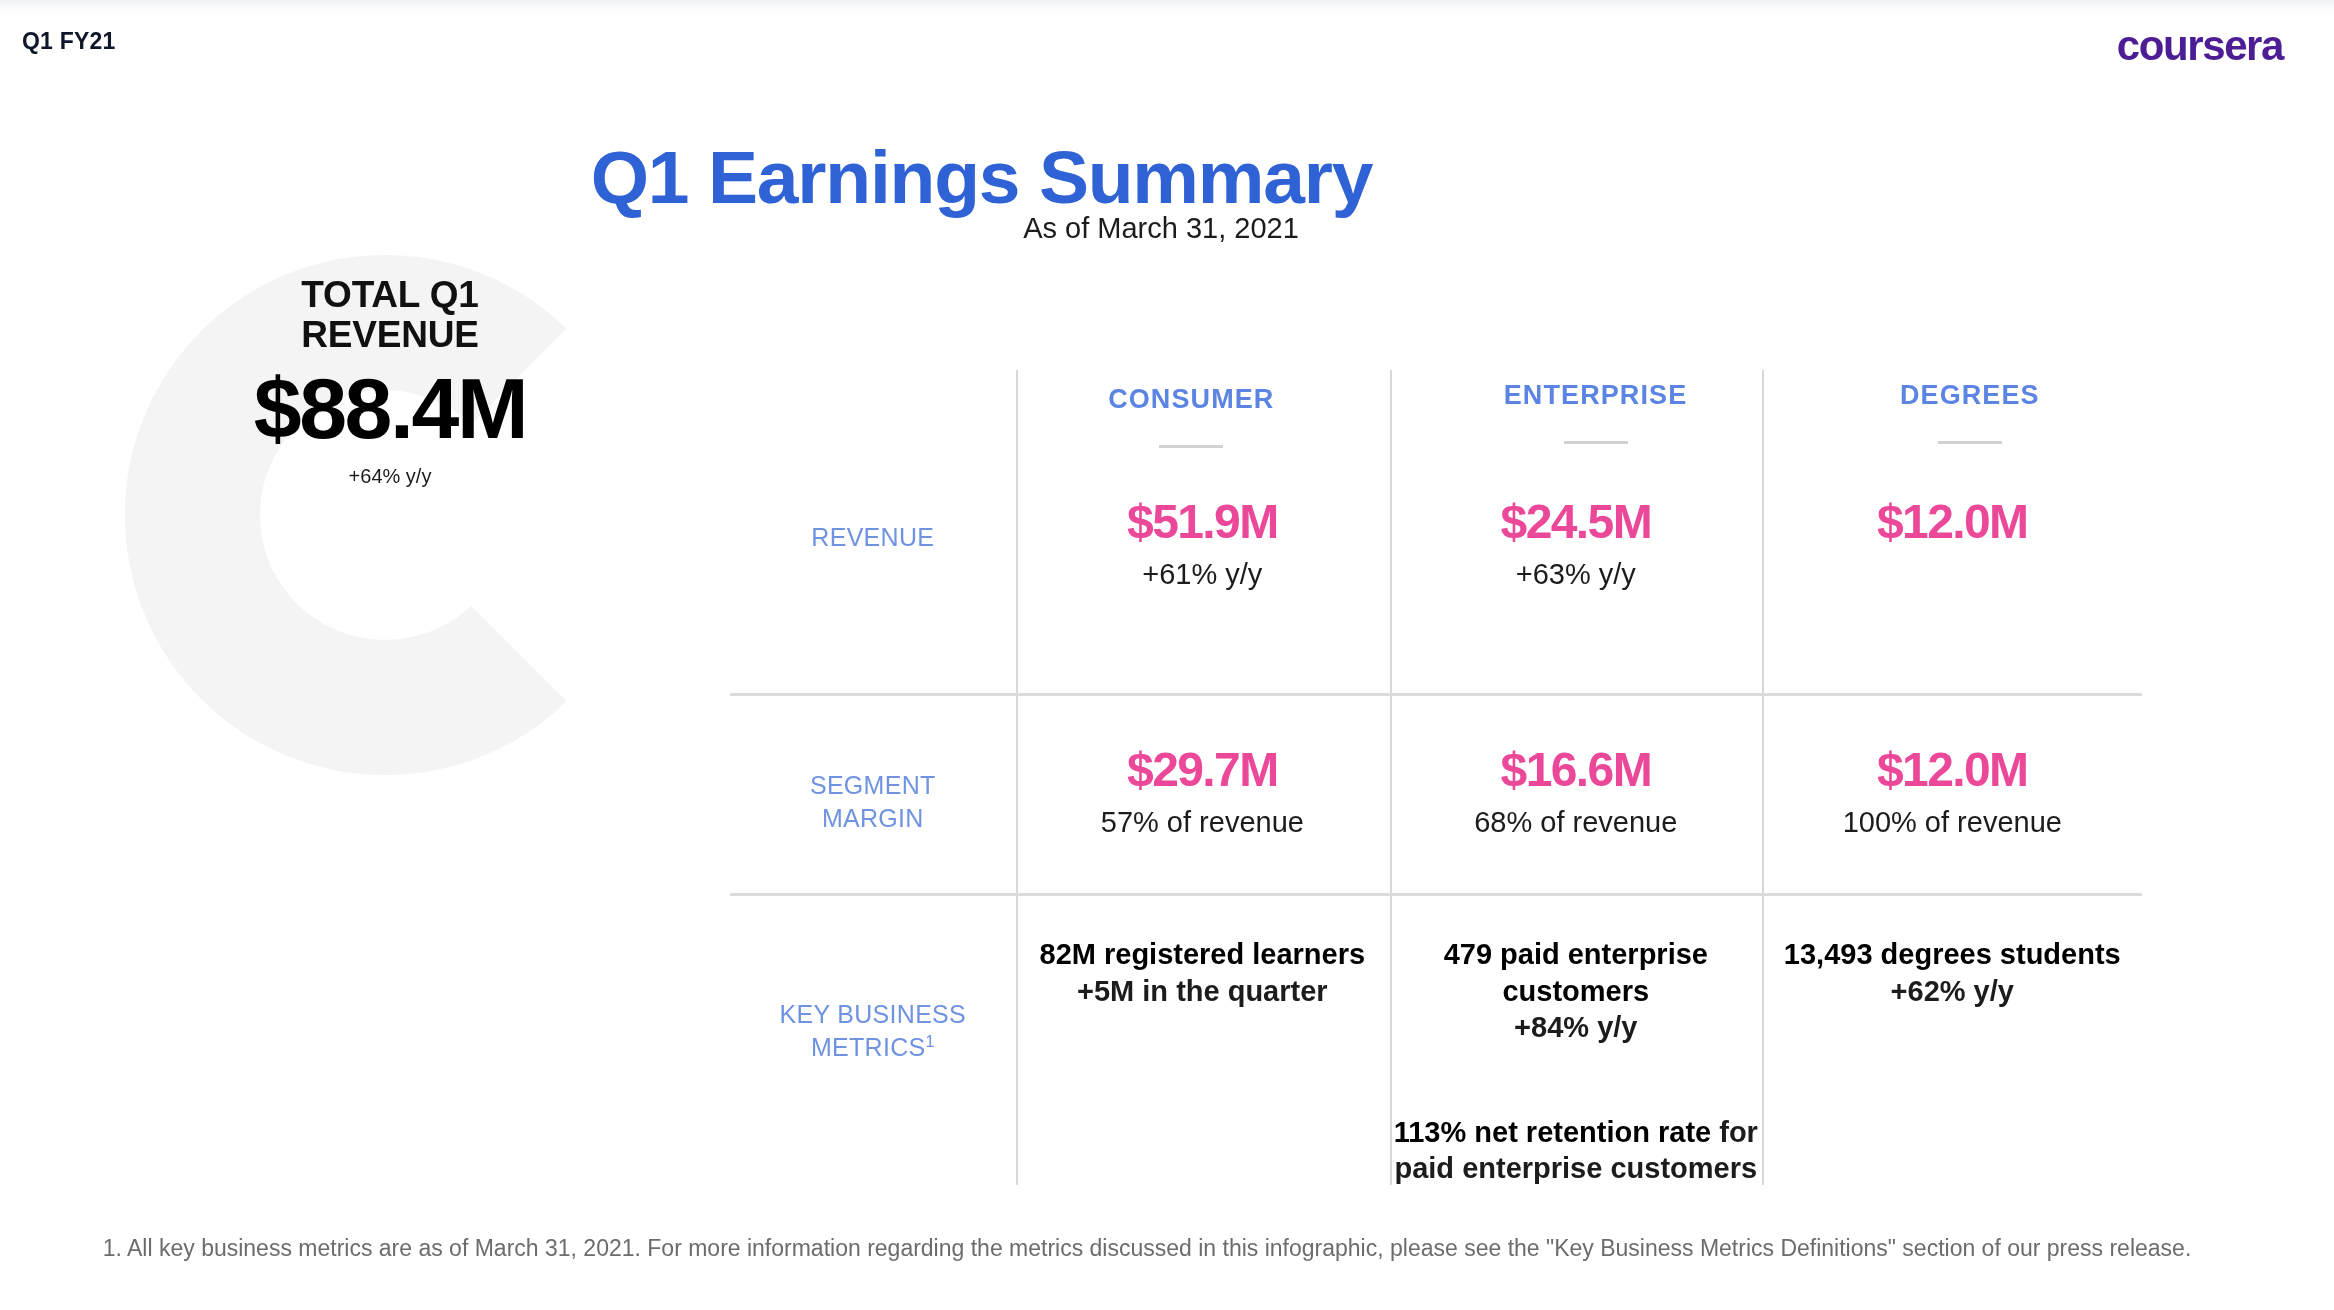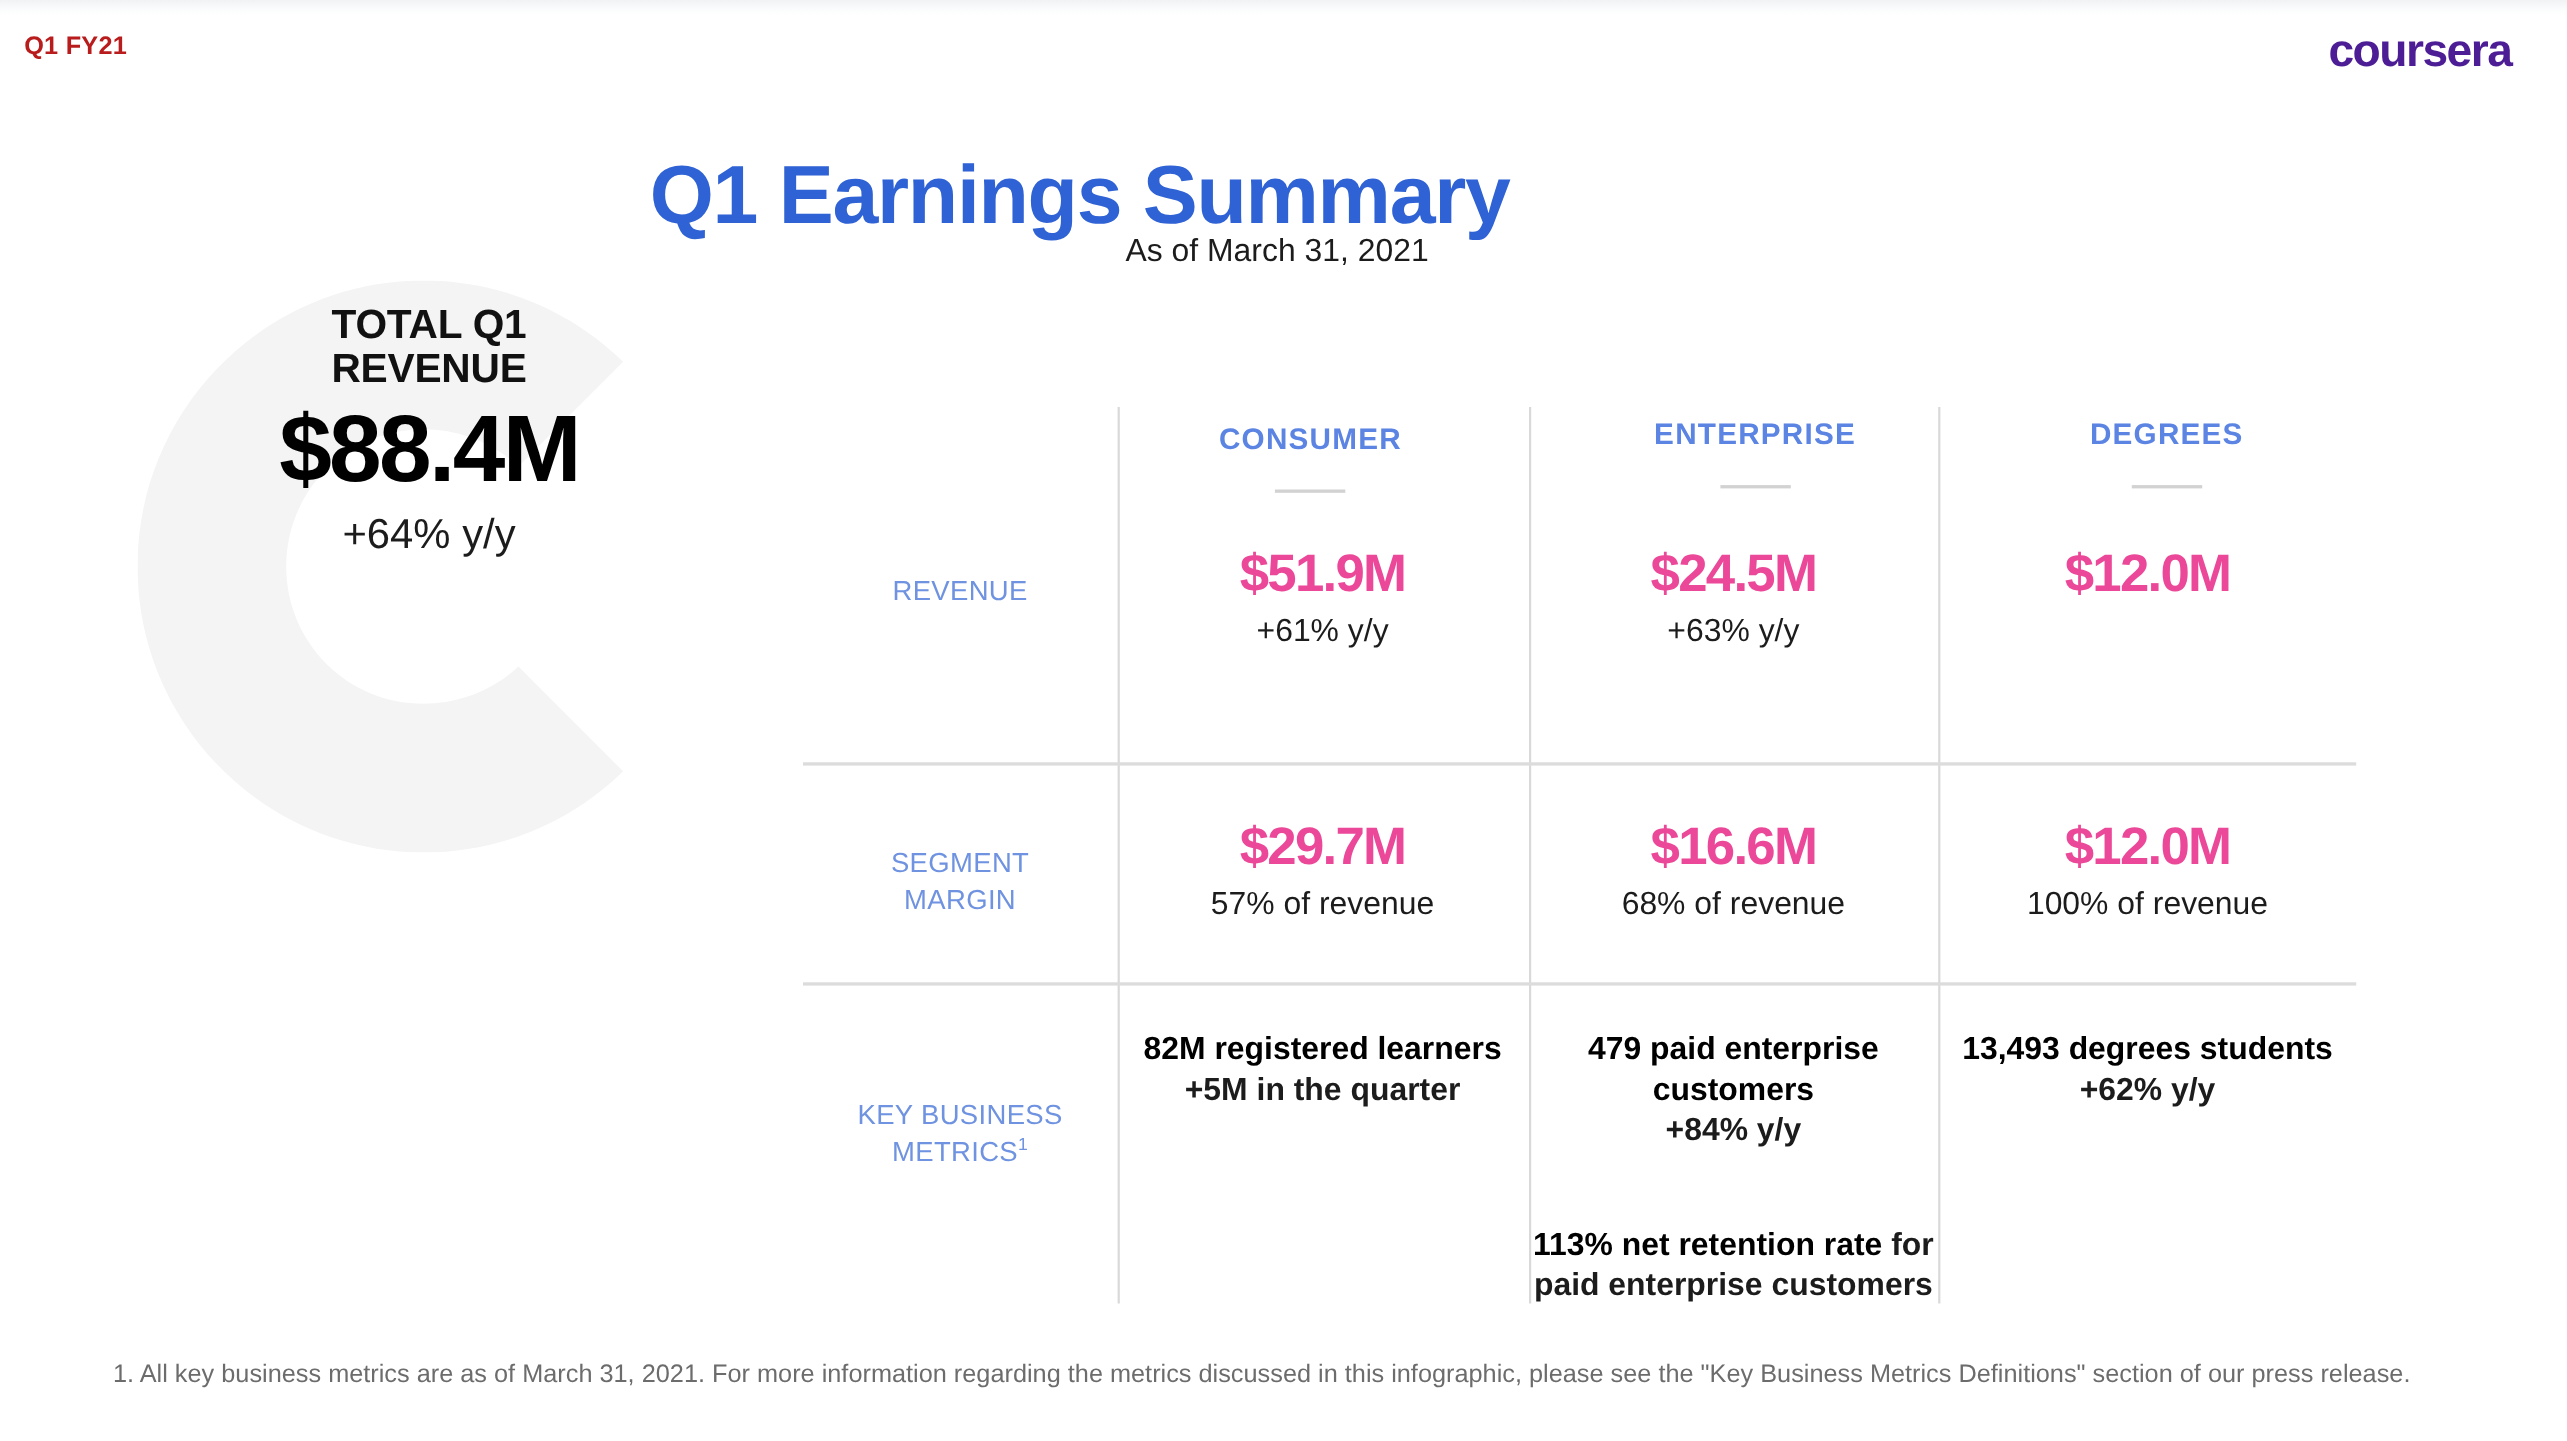--- a/index.html
+++ b/index.html
@@ -27,21 +27,21 @@
     background: linear-gradient(180deg, #f1f2f4 0%, #fafbfc 55%, #ffffff 100%);
   }
 
   
   .eyebrow {
     position: absolute;
     left: 22px; top: 28px;
     font-size: 23px;
     font-weight: 700;
     letter-spacing: .2px;
-    color: #b91c1c;
+    color: #0f172a;
   }
 
   .brand {
     position: absolute;
     right: 51px; top: 22px;
     font-size: 42px;
     font-weight: 700;
     letter-spacing: -1.4px;
     color: #4c1d95;
   }
@@ -104,21 +104,21 @@
   .hero-value {
     margin-top: 10px;
     font-size: 86px;
     font-weight: 700;
     letter-spacing: -2.4px;
     line-height: 1.0;
     color: #000000;
   }
   .hero-delta {
     margin-top: 14px;
-    font-size: 38px;
+    font-size: 20px;
     font-weight: 400;
     color: #1c1c1c;
   }
 
   
   .table {
     position: absolute;
     left: 730px;
     top: 370px;
     width: 1412px;

